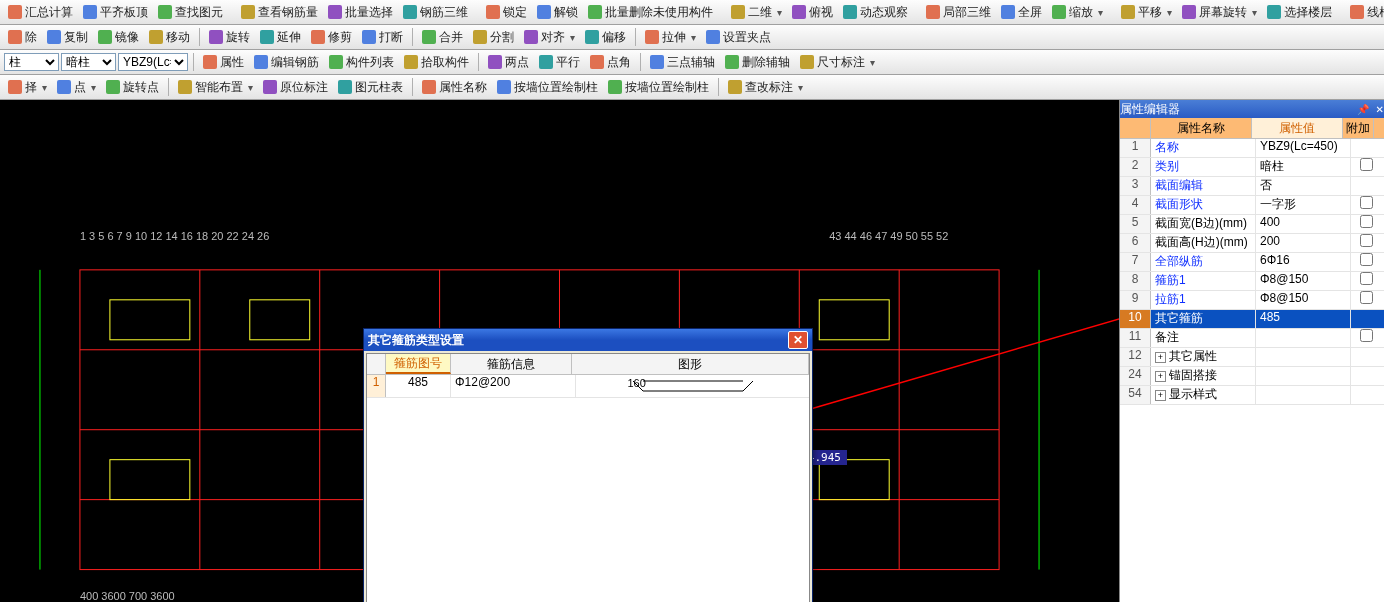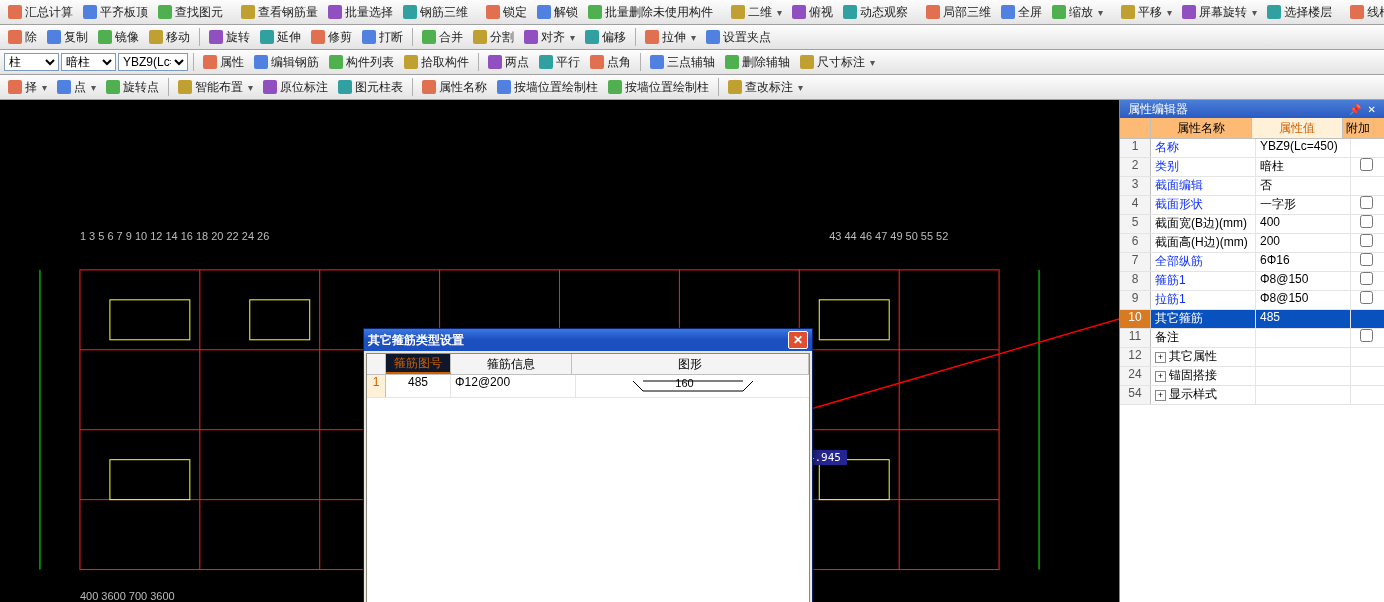--- a/index.html
+++ b/index.html
@@ -5,42 +5,42 @@
 html,body{margin:0;padding:0;font-family:"Microsoft YaHei","SimSun",sans-serif;font-size:12px;background:#ece9d8;overflow:hidden}
 .toolbar{display:flex;align-items:center;height:24px;background:linear-gradient(#fdfdfd,#e4e4e4);border-bottom:1px solid #a0a0a0;padding:0 4px;gap:2px;white-space:nowrap}
 .toolbar .btn{display:flex;align-items:center;padding:2px 4px;gap:3px;color:#222;cursor:pointer;border-radius:2px}
 .toolbar .sep{width:1px;height:18px;background:#b0b0b0;margin:0 3px}
 .toolbar .ico{display:inline-block;width:14px;height:14px;border-radius:2px}
 .toolbar select,.toolbar input{height:18px;font-size:12px;border:1px solid #7f9db9;background:#fff}
 .toolbar .dd{font-size:10px;color:#555;margin-left:2px}
 .main{position:relative;height:calc(602px - 24px*4);display:flex}
 .canvas{flex:1;background:#000;position:relative;overflow:hidden}
 .prop-panel{width:264px;background:#fff;border-left:1px solid #888;display:flex;flex-direction:column}
-.prop-title{background:linear-gradient(#4a7ed6,#2a5bc4);color:#fff;font-size:12px;height:18px;display:flex;align-items:center;padding:0 8px;justify-content:space-between}
+.prop-title{background:linear-gradient(#4a7ed6,#2a5bc4);color:#fff;font-size:12px;height:18px;display:flex;align-items:center;padding:0 0;justify-content:space-between}
 .prop-title .controls{display:flex;gap:6px;font-size:10px}
 .prop-head{display:flex;height:20px;border-bottom:1px solid #c0c0c0;background:#fdba74}
 .prop-head div{display:flex;align-items:center;justify-content:center;border-right:1px solid #c0c0c0}
 .prop-row{display:flex;height:18px;border-bottom:1px solid #e4e4e4;font-size:12px}
 .prop-row .c0{width:30px;text-align:center;color:#555;background:#f4f4f4;border-right:1px solid #c0c0c0}
 .prop-row .c1{width:100px;padding-left:4px;border-right:1px solid #e4e4e4;overflow:hidden}
 .prop-row .c2{width:90px;padding-left:4px;border-right:1px solid #e4e4e4;overflow:hidden}
 .prop-row .c3{width:30px;text-align:center}
 .prop-row.sel{background:#0a51c0;color:#fff}
 .prop-row.sel .c0{background:#d77a22;color:#fff}
 .prop-row .blue{color:#1030ff}
 .prop-row input[type=checkbox]{margin:0}
 .prop-row .plus{display:inline-block;width:9px;height:9px;border:1px solid #888;font-size:9px;line-height:8px;text-align:center;margin-right:3px}
 .dialog{position:absolute;left:363px;top:228px;width:448px;height:348px;background:#ece9d8;border:1px solid #0a246a;box-shadow:2px 2px 6px rgba(0,0,0,.4);display:flex;flex-direction:column}
 .dlg-title{height:22px;background:linear-gradient(#3b77e3,#1c4fc0 50%,#1c4fc0);color:#fff;display:flex;align-items:center;justify-content:space-between;padding:0 4px;font-size:12px;font-weight:bold}
 .dlg-close{width:18px;height:16px;background:#e05030;border:1px solid #fff;border-radius:2px;color:#fff;display:flex;align-items:center;justify-content:center;font-weight:bold;cursor:pointer}
 .dlg-body{flex:1;background:#fff;margin:2px;border:1px solid #888;display:flex;flex-direction:column}
 .dlg-head{display:flex;height:20px;background:#f4f4f4;border-bottom:1px solid #c0c0c0}
 .dlg-head div{display:flex;align-items:center;justify-content:center;border-right:1px solid #c0c0c0;font-size:12px}
 .dlg-head .h0{width:18px}
-.dlg-head .h1{width:64px;background:#0f172a;color:#d06000;border-bottom:2px solid #d06000}
+.dlg-head .h1{width:64px;background:#fef9c3;color:#d06000;border-bottom:2px solid #d06000}
 .dlg-head .h2{width:120px}
 .dlg-head .h3{flex:1}
 .dlg-row{display:flex;height:22px;border-bottom:1px solid #e4e4e4}
 .dlg-row .d0{width:18px;background:#fff0d8;color:#d06000;text-align:center;border-right:1px solid #c0c0c0}
 .dlg-row .d1{width:64px;text-align:center;border-right:1px solid #e4e4e4}
 .dlg-row .d2{width:120px;padding-left:4px;border-right:1px solid #e4e4e4}
 .dlg-row .d3{flex:1;display:flex;align-items:center;justify-content:center}
 .stirrup{position:relative;width:130px;height:14px}
 .stirrup svg{position:absolute;inset:0}
 .arrow{position:absolute;pointer-events:none}
@@ -366,21 +366,21 @@
         </div>
         <div class="dlg-row">
           <div class="d0">1</div>
           <div class="d1">485</div>
           <div class="d2">Φ12@200</div>
           <div class="d3">
             <div class="stirrup">
               <svg viewBox="0 0 130 14">
                 <path d="M5 2 L15 12 L115 12 L125 2 M15 2 L115 2" stroke="#000" fill="none" stroke-width="1"></path>
               </svg>
-              <div style="position:absolute;left:0;right:16px;top:-2px;text-align:center;font-size:11px">160</div>
+              <div style="position:absolute;left:0;right:16px;top:-2px;text-align:left;font-size:11px">160</div>
             </div>
           </div>
         </div>
         <div style="flex:1"></div>
       </div>
 
     </div>
   </div>
 
   <div class="prop-panel">

